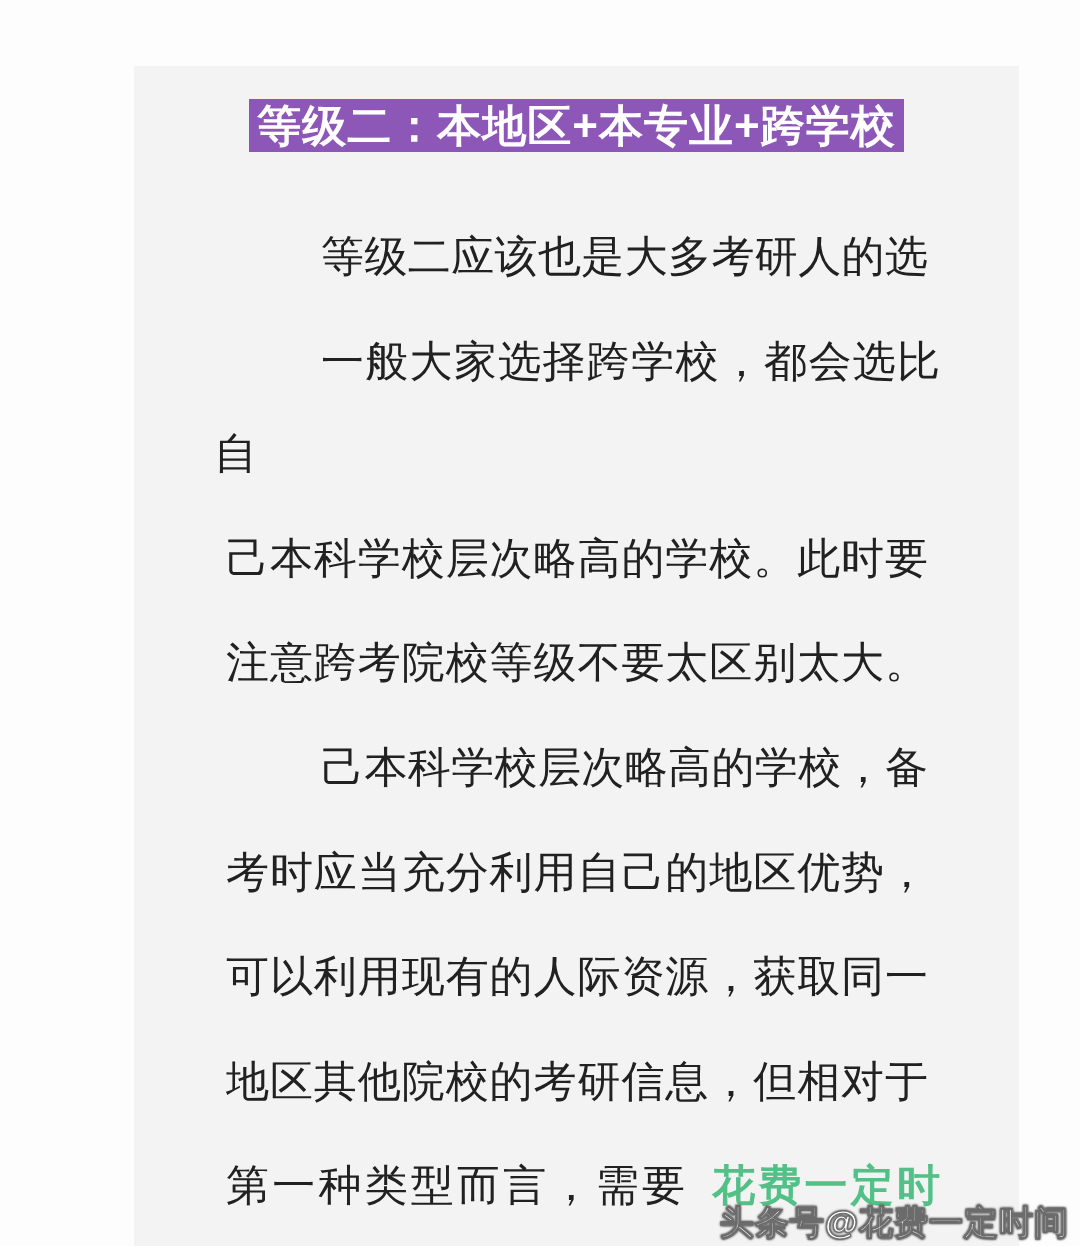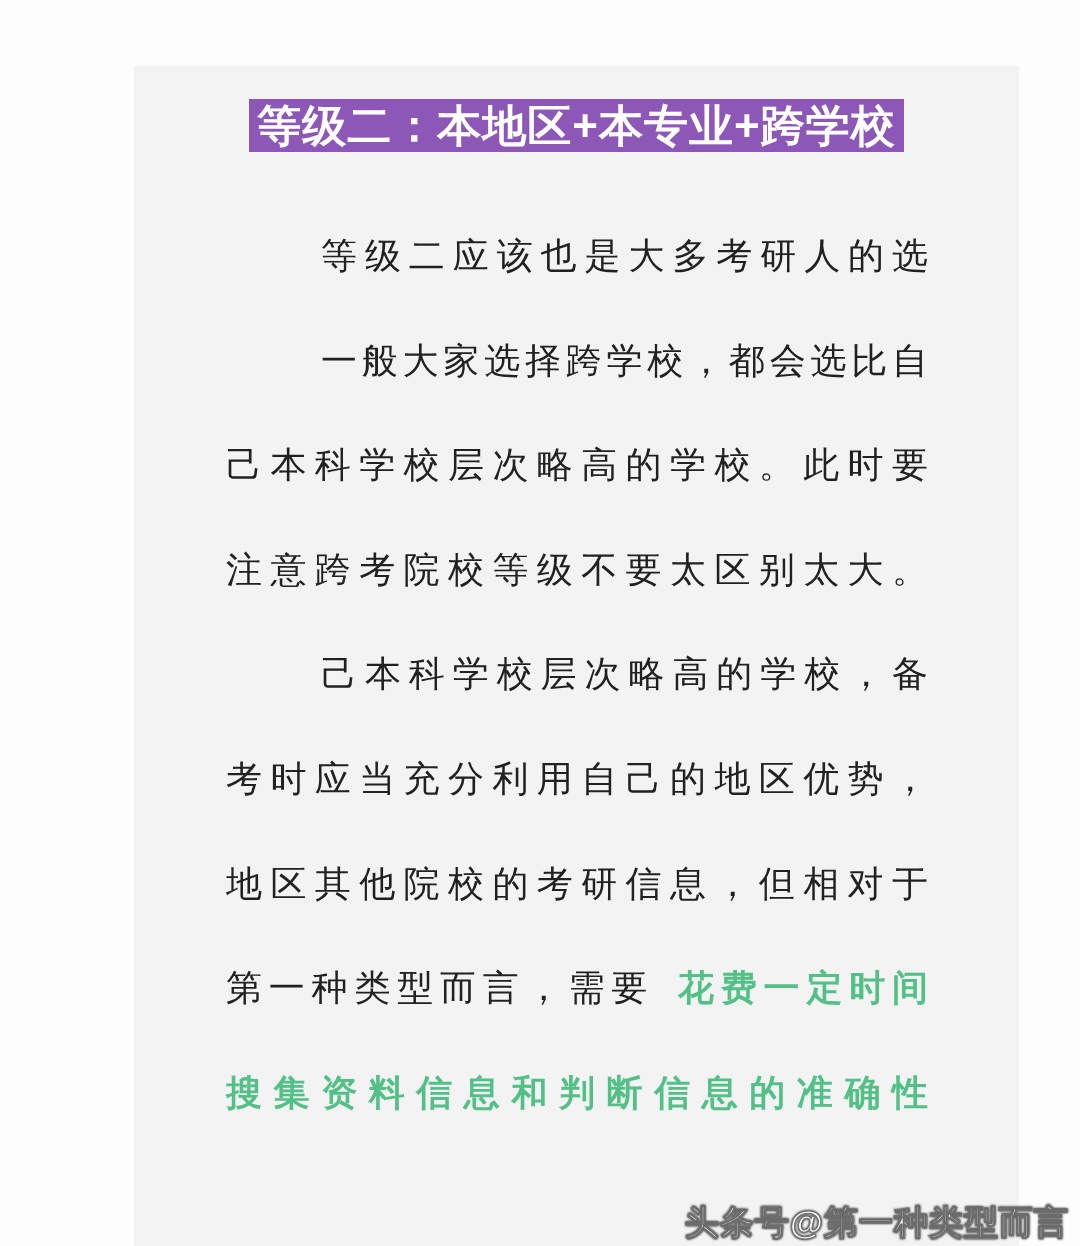--- a/index.html
+++ b/index.html
@@ -38,21 +38,21 @@
     line-height:53px;
     padding:0 8px;
     letter-spacing:1px;
     white-space:nowrap;
   }
   .content{
     margin:46px 67px 0 68px;
     color:var(--body-text);
   }
   .line{
-    font-size:36px;
+    font-size:43px;
     line-height:92.6px;
     color:var(--body-text);
   }
   .line.j{
     text-align:justify;
     text-align-last:justify;
     letter-spacing:0;
   }
   .line.s{
     text-align:left;
@@ -90,19 +90,20 @@
   <div class="title-wrap">
     <span class="title">等级二：本地区+本专业+跨学校</span>
   </div>
   <div class="content">
       <div class="line indent j"><span class="seg">等级二应该也是大多考研人的选</span></div>
       <div class="line indent j"><span class="seg">一般大家选择跨学校，都会选比自</span></div>
       <div class="line j"><span class="seg">己本科学校层次略高的学校。此时要</span></div>
       <div class="line j"><span class="seg">注意跨考院校等级不要太区别太大。</span></div>
       <div class="line indent j"><span class="seg">己本科学校层次略高的学校，备</span></div>
       <div class="line j"><span class="seg">考时应当充分利用自己的地区优势，</span></div>
+      <div class="line j"><span class="seg">可以利用现有的人际资源，获取同一</span></div>
       <div class="line j"><span class="seg">地区其他院校的考研信息，但相对于</span></div>
       <div class="line j"><span class="seg">第一种类型而言，需要</span><span class="seg hl">花费一定时间</span></div>
       <div class="line j"><span class="seg hl">搜集资料信息和判断信息的准确性</span></div>
     </div>
 </div>
 
-<div class="watermark">头条号@第一种类型而言</div>
+<div class="watermark">头条号@花费一定时间</div>
 
 </body></html>

